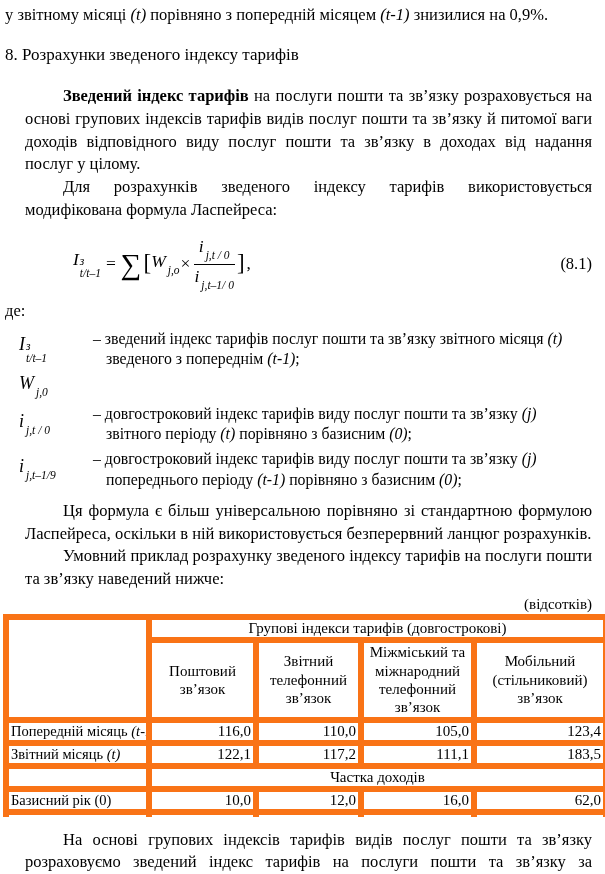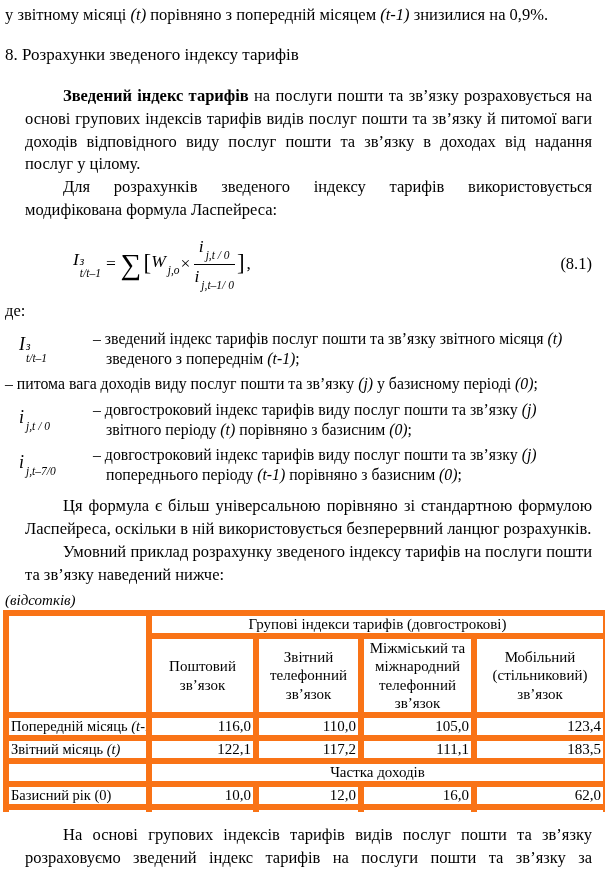--- a/index.html
+++ b/index.html
@@ -78,21 +78,21 @@
     line-height: 1.28;
     text-align: left;
     padding-left: 13px;
     text-indent: -13px;
   }
 
   .para-universal { margin-top: 10px; }
 
   
   .units-note {
-    font-style: italic;
+    text-align: right;
     font-size: 15px;
     margin: 5px 0 2px 0;
     line-height: 1.1;
   }
   table.tariffs {
     border-collapse: collapse;
     table-layout: fixed;
     width: 600px;
     margin-left: -2px;
     font-size: 15px;
@@ -160,30 +160,30 @@
           <span>I</span>
           <span class="supsub">
             <span>з</span>
             <span>t/t–1</span>
           </span>
         </span></div>
     <div class="def-text"><span>– зведений індекс тарифів послуг пошти та зв’язку звітного місяця </span><span class="it">(t)</span><span> зведеного з попереднім </span><span class="it">(t-1)</span><span>;</span></div>
   </div>
 
   <div class="def-item">
-    <div class="def-text"><span>– питома вага доходів виду послуг пошти та зв’язку </span><span class="it">(j)</span><span> у базисному періоді </span><span class="it">(0)</span><span>;</span></div>
+    <div class="def-sym"><span>W</span><span class="lone-sub">j,0</span></div>
   </div>
 
   <div class="def-item">
     <div class="def-sym"><span>i</span><span class="lone-sub">j,t / 0</span></div>
     <div class="def-text"><span>– довгостроковий індекс тарифів виду послуг пошти та зв’язку </span><span class="it">(j)</span><span> звітного періоду </span><span class="it">(t)</span><span> порівняно з базисним </span><span class="it">(0)</span><span>;</span></div>
   </div>
 
   <div class="def-item">
-    <div class="def-sym"><span>i</span><span class="lone-sub">j,t–7/0</span></div>
+    <div class="def-sym"><span>i</span><span class="lone-sub">j,t–1/9</span></div>
     <div class="def-text"><span>– довгостроковий індекс тарифів виду послуг пошти та зв’язку </span><span class="it">(j)</span><span> попереднього періоду </span><span class="it">(t-1)</span><span> порівняно з базисним </span><span class="it">(0)</span><span>;</span></div>
   </div>
 
 </div>
 
 <p class="indent para-universal">Ця формула є більш універсальною порівняно зі стандартною формулою Ласпейреса, оскільки в ній використовується безперервний ланцюг розрахунків.</p>
 <p class="indent">Умовний приклад розрахунку зведеного індексу тарифів на послуги пошти та зв’язку наведений нижче:</p>
 
 <div class="units-note">(відсотків)</div>
 

